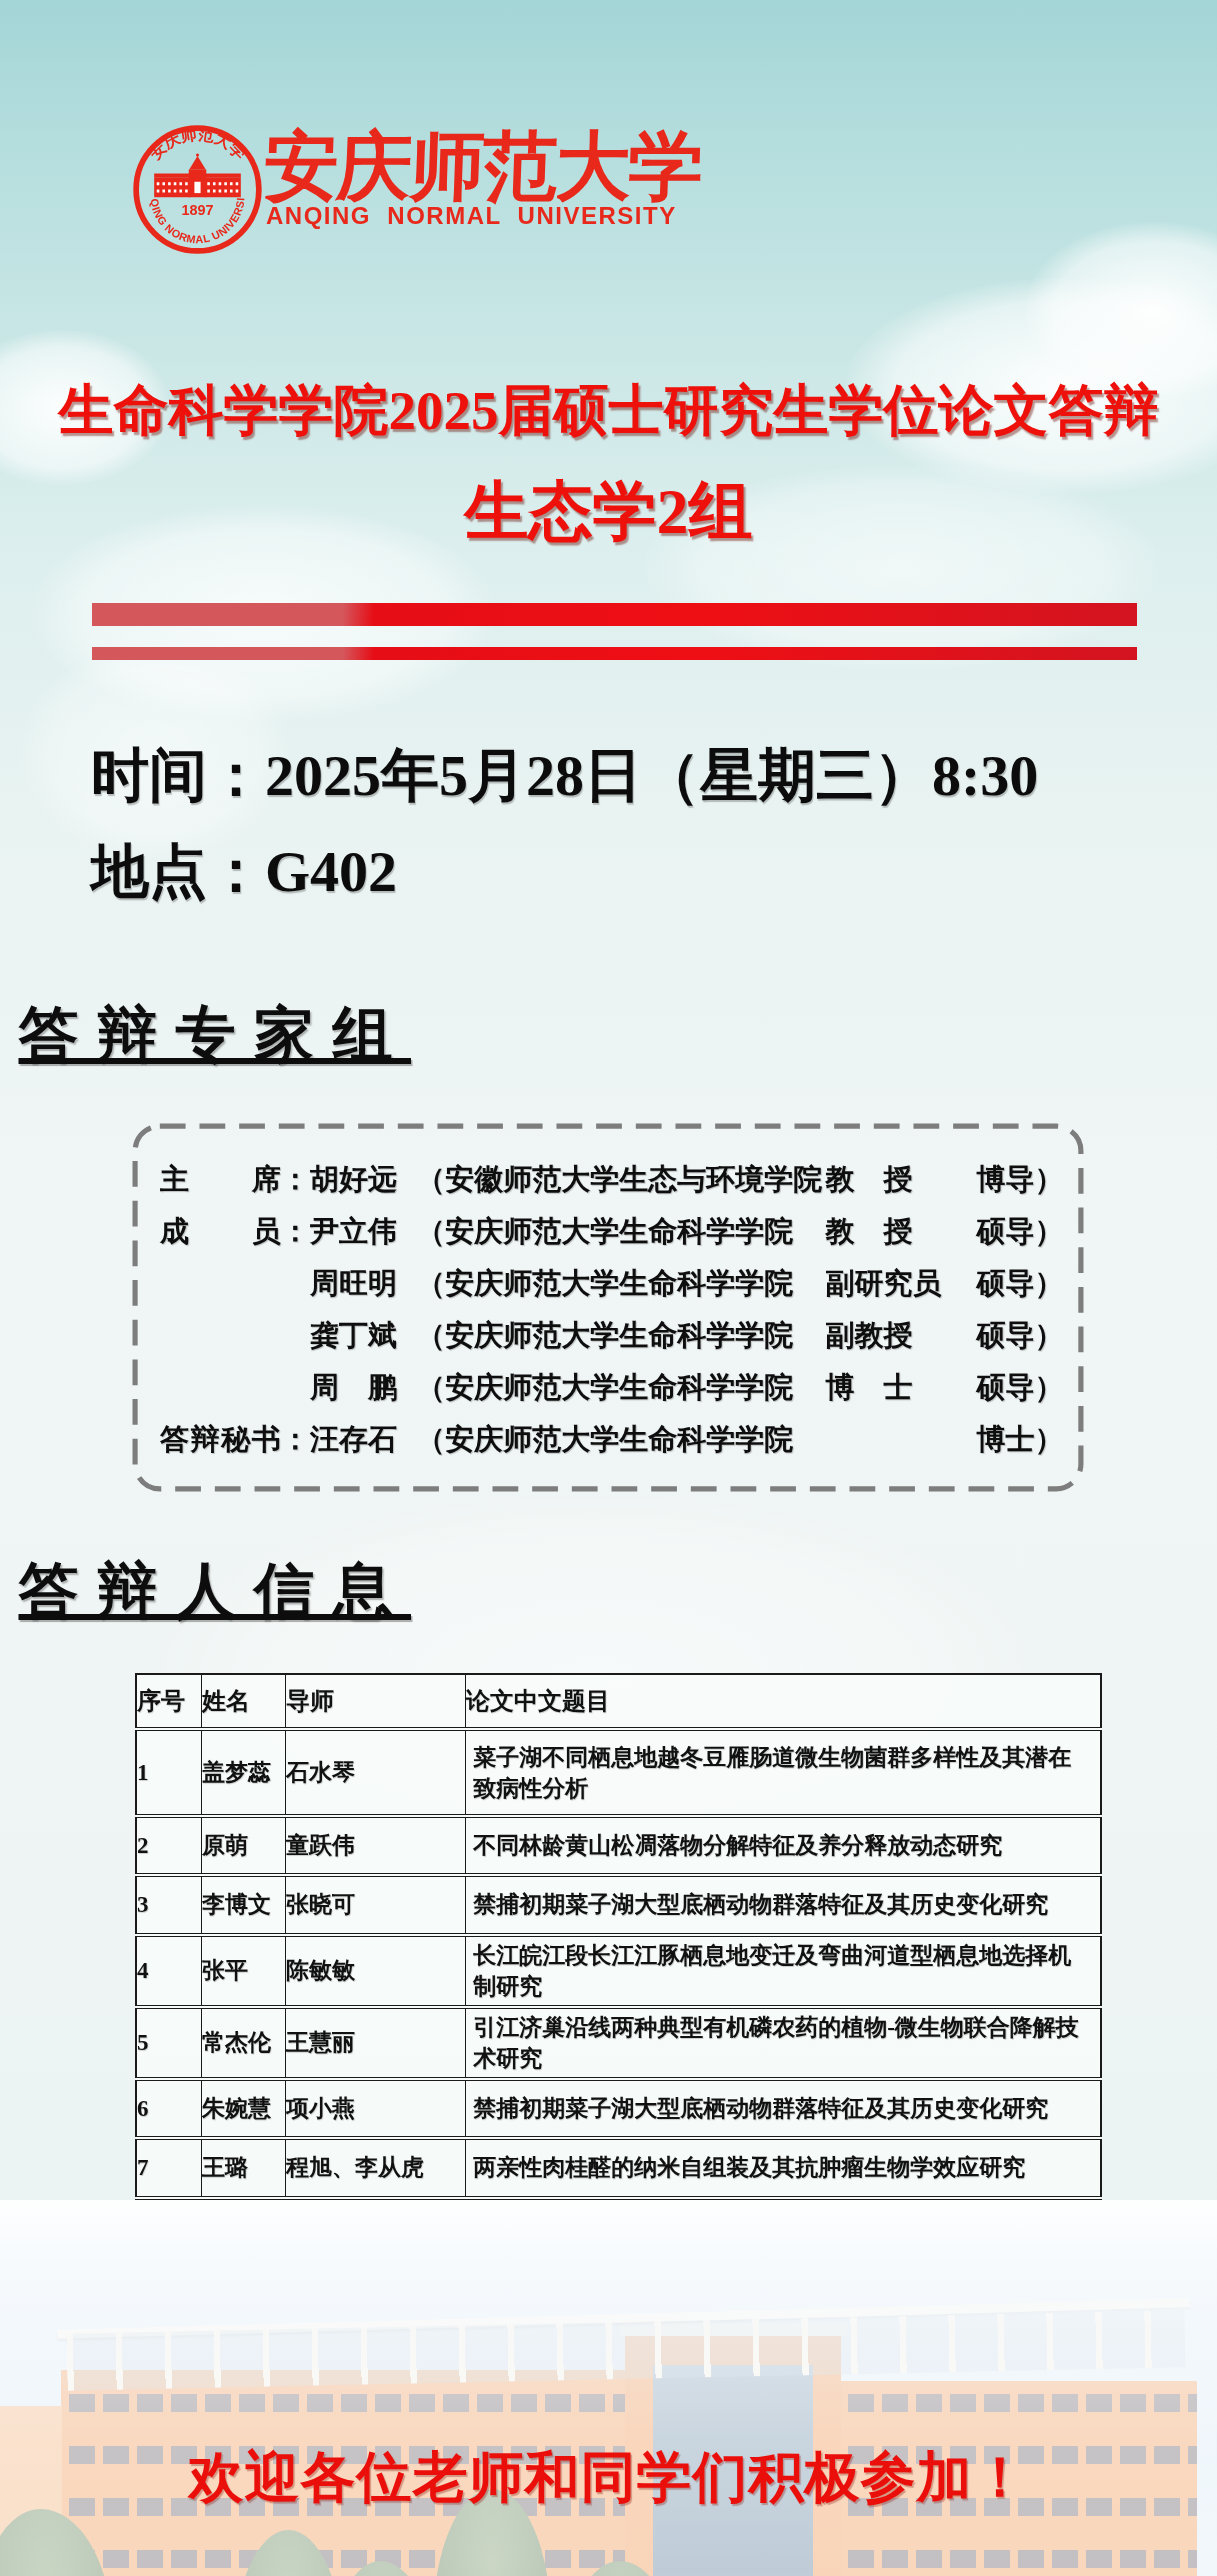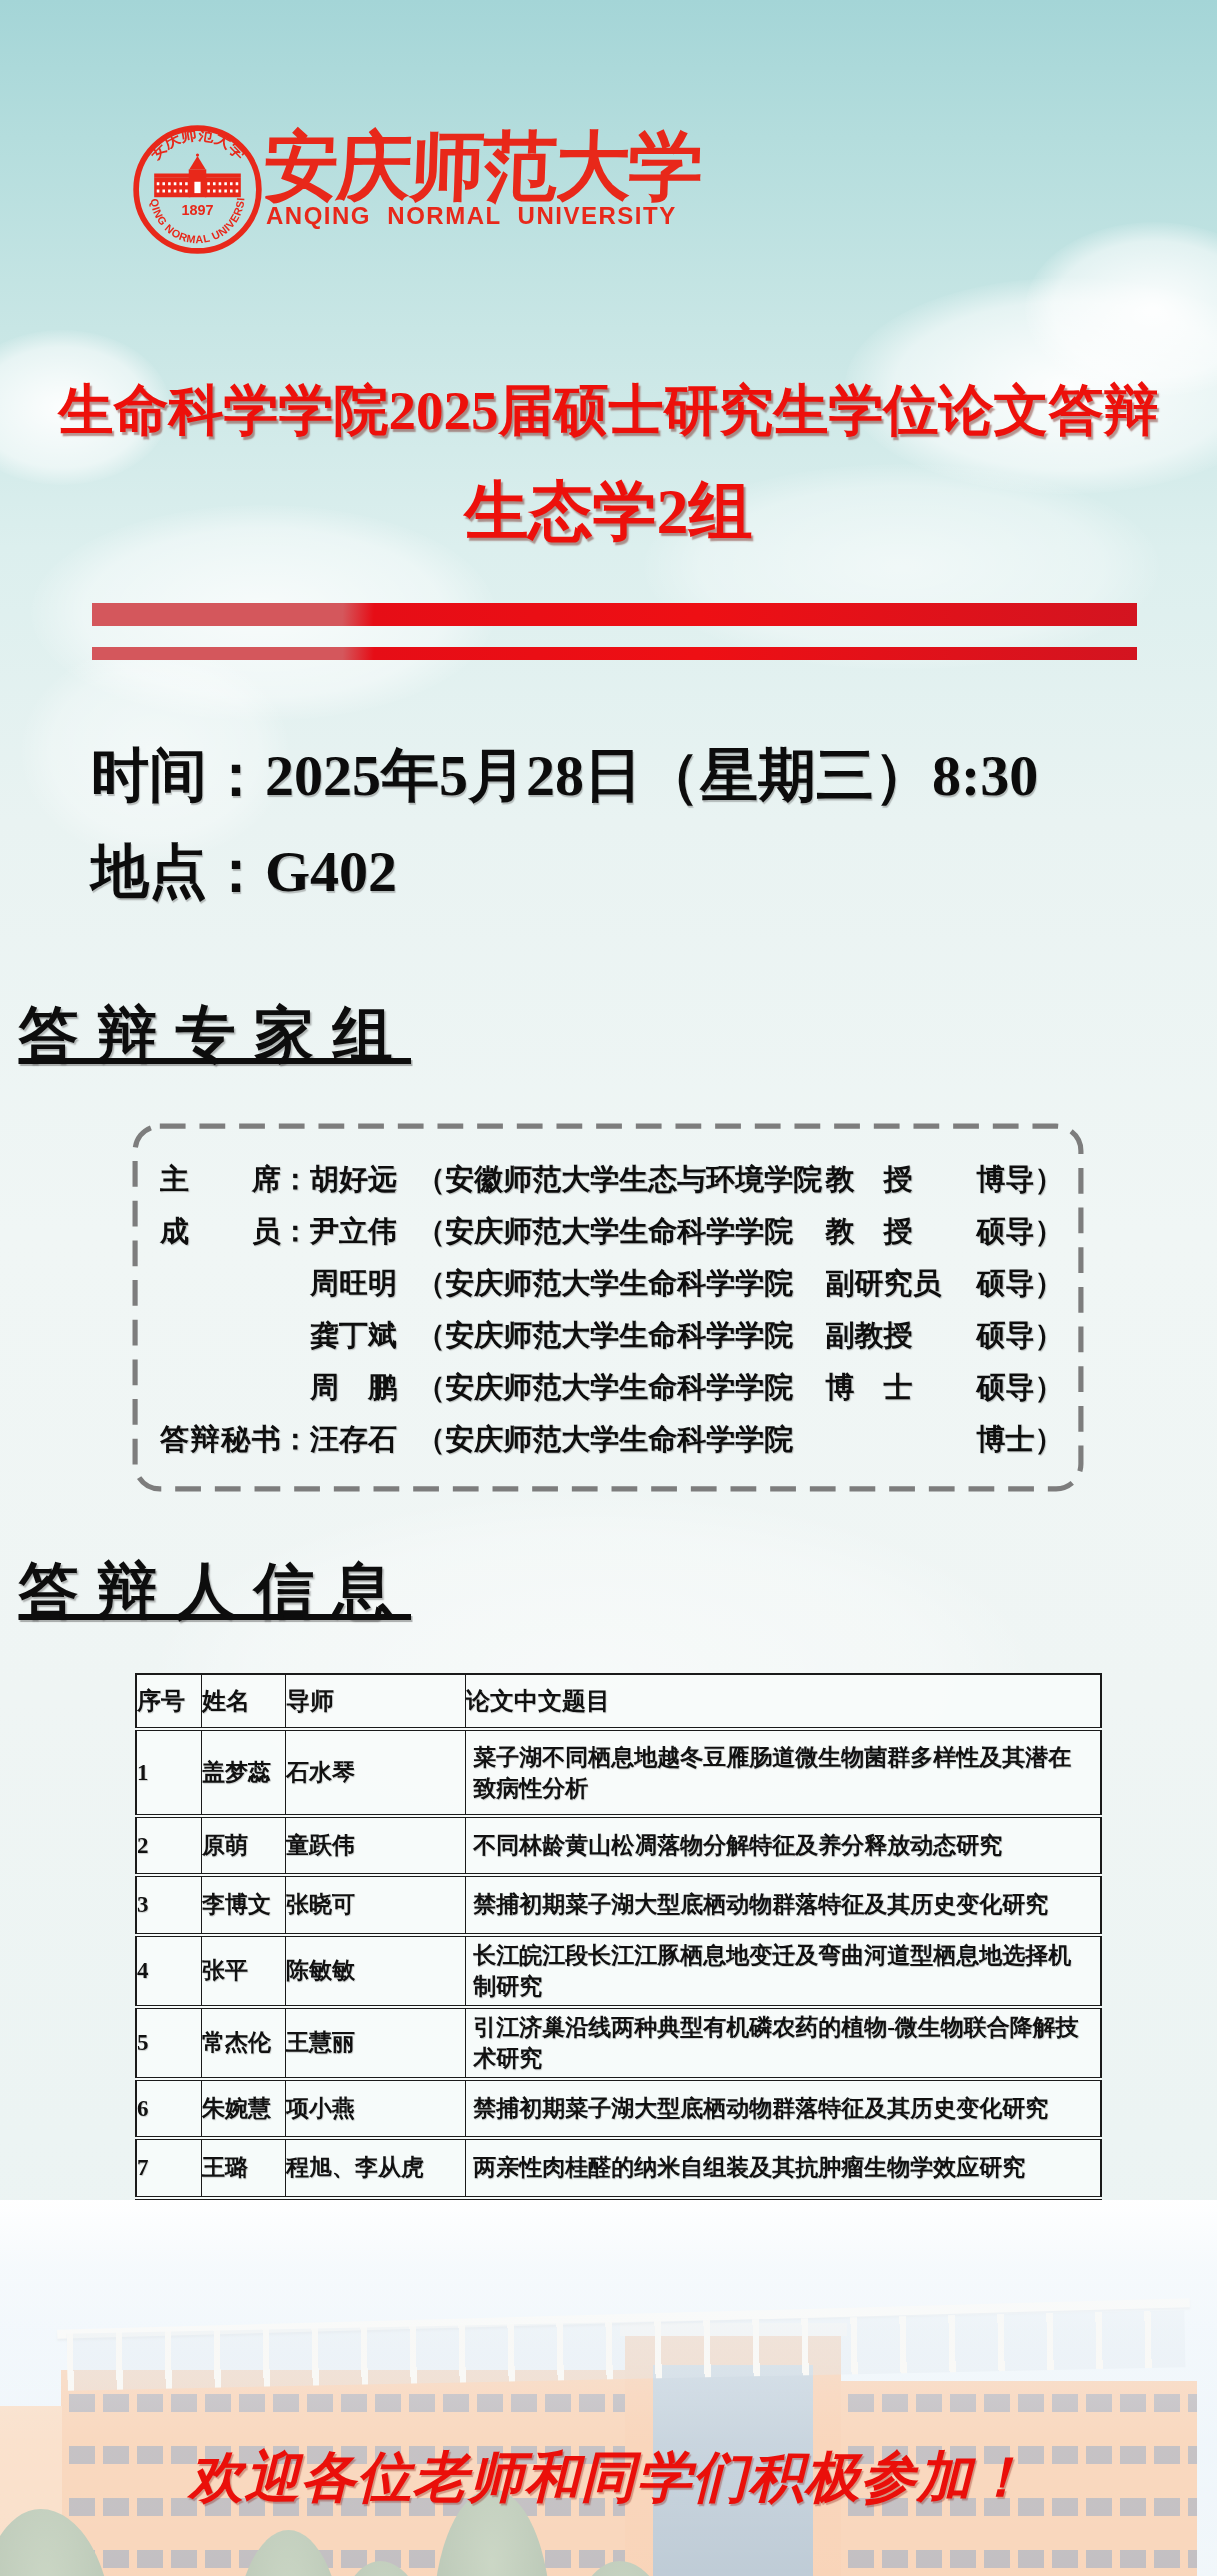--- a/index.html
+++ b/index.html
@@ -107,21 +107,21 @@
   .t3{left:232px;top:330px;width:113px;height:216px;border-radius:50% 50% 30% 30%/60% 60% 20% 20%;}
   .t4{left:335px;top:361px;width:98px;height:185px;}
   .t5{left:433px;top:289px;width:118px;height:216px;border-radius:50% 50% 30% 30%/62% 62% 20% 20%;}
   .t6{left:572px;top:361px;width:103px;height:175px;}
   .p-wash{position:absolute;inset:0;
     background:linear-gradient(180deg, rgba(255,255,255,.98) 0%, rgba(248,251,253,.88) 12%,
       rgba(250,252,254,.72) 25%, rgba(255,255,255,.62) 45%, rgba(255,255,255,.58) 100%);}
 
   .welcome{position:absolute;left:0;top:2441px;width:1217px;text-align:center;
     font-size:55px;font-weight:900;color:#ea0f0a;letter-spacing:1px;white-space:nowrap;
-    text-shadow:1.5px 2.1px 1px rgba(140,30,20,.35);font-style:italic;}
+    text-shadow:1.5px 2.1px 1px rgba(140,30,20,.35);}
 </style>
 </head>
 <body>
 
 <div class="poster">
 
   <div class="cloud c1"></div>
   <div class="cloud c2"></div>
   <div class="cloud c3"></div>
   <div class="cloud c4"></div>

